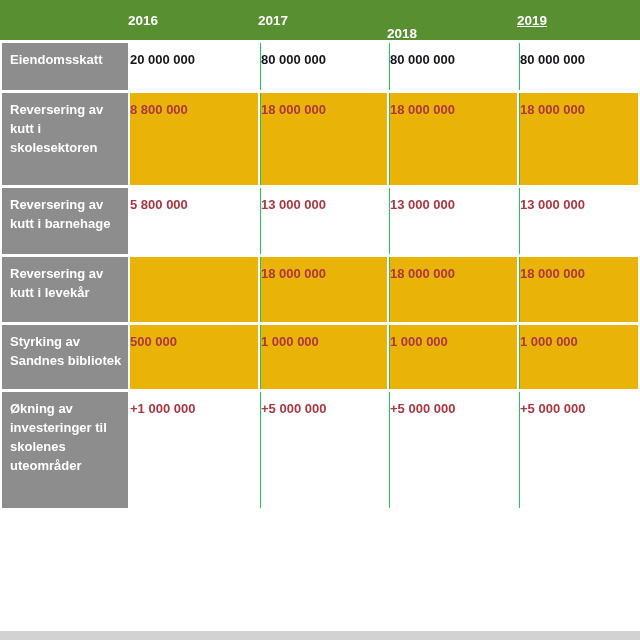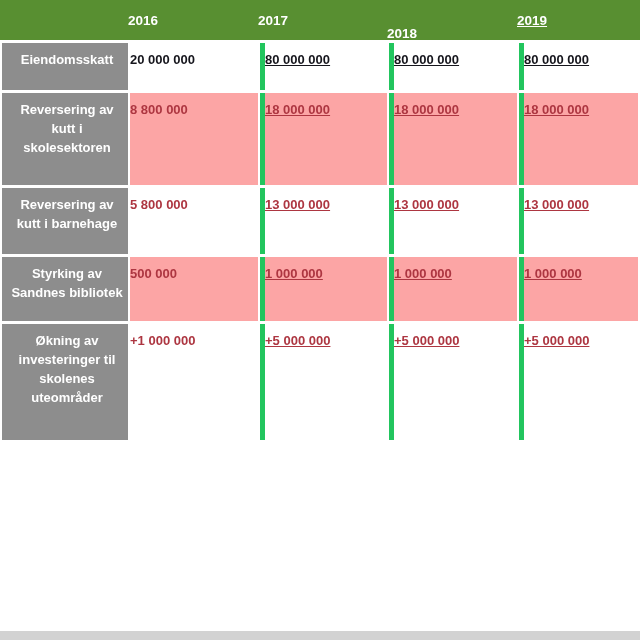--- a/index.html
+++ b/index.html
@@ -32,35 +32,35 @@
     border-spacing:2px 3px;
     table-layout:fixed;
     width:640px;
   }
   table.budget th.label {
     background:#8d8d8d;
     color:#ffffff;
     font-size:13px;
     line-height:19px;
     font-weight:bold;
-    text-align:center;
+    text-align:left;
     vertical-align:top;
     padding:7px 4px 0 8px;
   }
   table.budget td.val {
     font-size:13px;
     vertical-align:top;
     padding:9px 8px 0 0;
     white-space:nowrap;
     color:#ad3641;
   }
   table.budget td.val:last-child { padding-right:3px; }
-  table.budget td.val + td.val { border-left:5px solid #22c55e;text-decoration:underline; }
+  table.budget td.val + td.val { border-left:1px solid #22c55e; }
   tr.row-black td.val { color:#15151c; }
-  tr.row-striped td.val { background:#fca5a5; }
+  tr.row-striped td.val { background:#eab308; }
   tr.row-white td.val { background:#ffffff; }
   tr.r1 { height:47px; }
   tr.r2 { height:92px;margin-top:8px; }
   tr.r3 { height:66px; }
   tr.r4 { height:65px; }
   tr.r5 { height:112px; }
   tr.r6 { height:64px;padding-left:35px; }
   tr.r7 { height:116px; }
   .cutoff-row {
     position:absolute;
@@ -105,20 +105,27 @@
         <td class="val">18 000 000</td>
         <td class="val">18 000 000</td>
       </tr>
       <tr class="r3 row-white">
         <th class="label">Reversering av kutt i barnehage</th>
         <td class="val">5 800 000</td>
         <td class="val">13 000 000</td>
         <td class="val">13 000 000</td>
         <td class="val">13 000 000</td>
       </tr>
+      <tr class="r4 row-striped">
+        <th class="label">Reversering av kutt i levekår</th>
+        <td class="val"></td>
+        <td class="val">18 000 000</td>
+        <td class="val">18 000 000</td>
+        <td class="val">18 000 000</td>
+      </tr>
       <tr class="r6 row-striped">
         <th class="label">Styrking av Sandnes bibliotek</th>
         <td class="val">500 000</td>
         <td class="val">1 000 000</td>
         <td class="val">1 000 000</td>
         <td class="val">1 000 000</td>
       </tr>
       <tr class="r7 row-white">
         <th class="label">Økning av investeringer til skolenes uteområder</th>
         <td class="val">+1 000 000</td>

